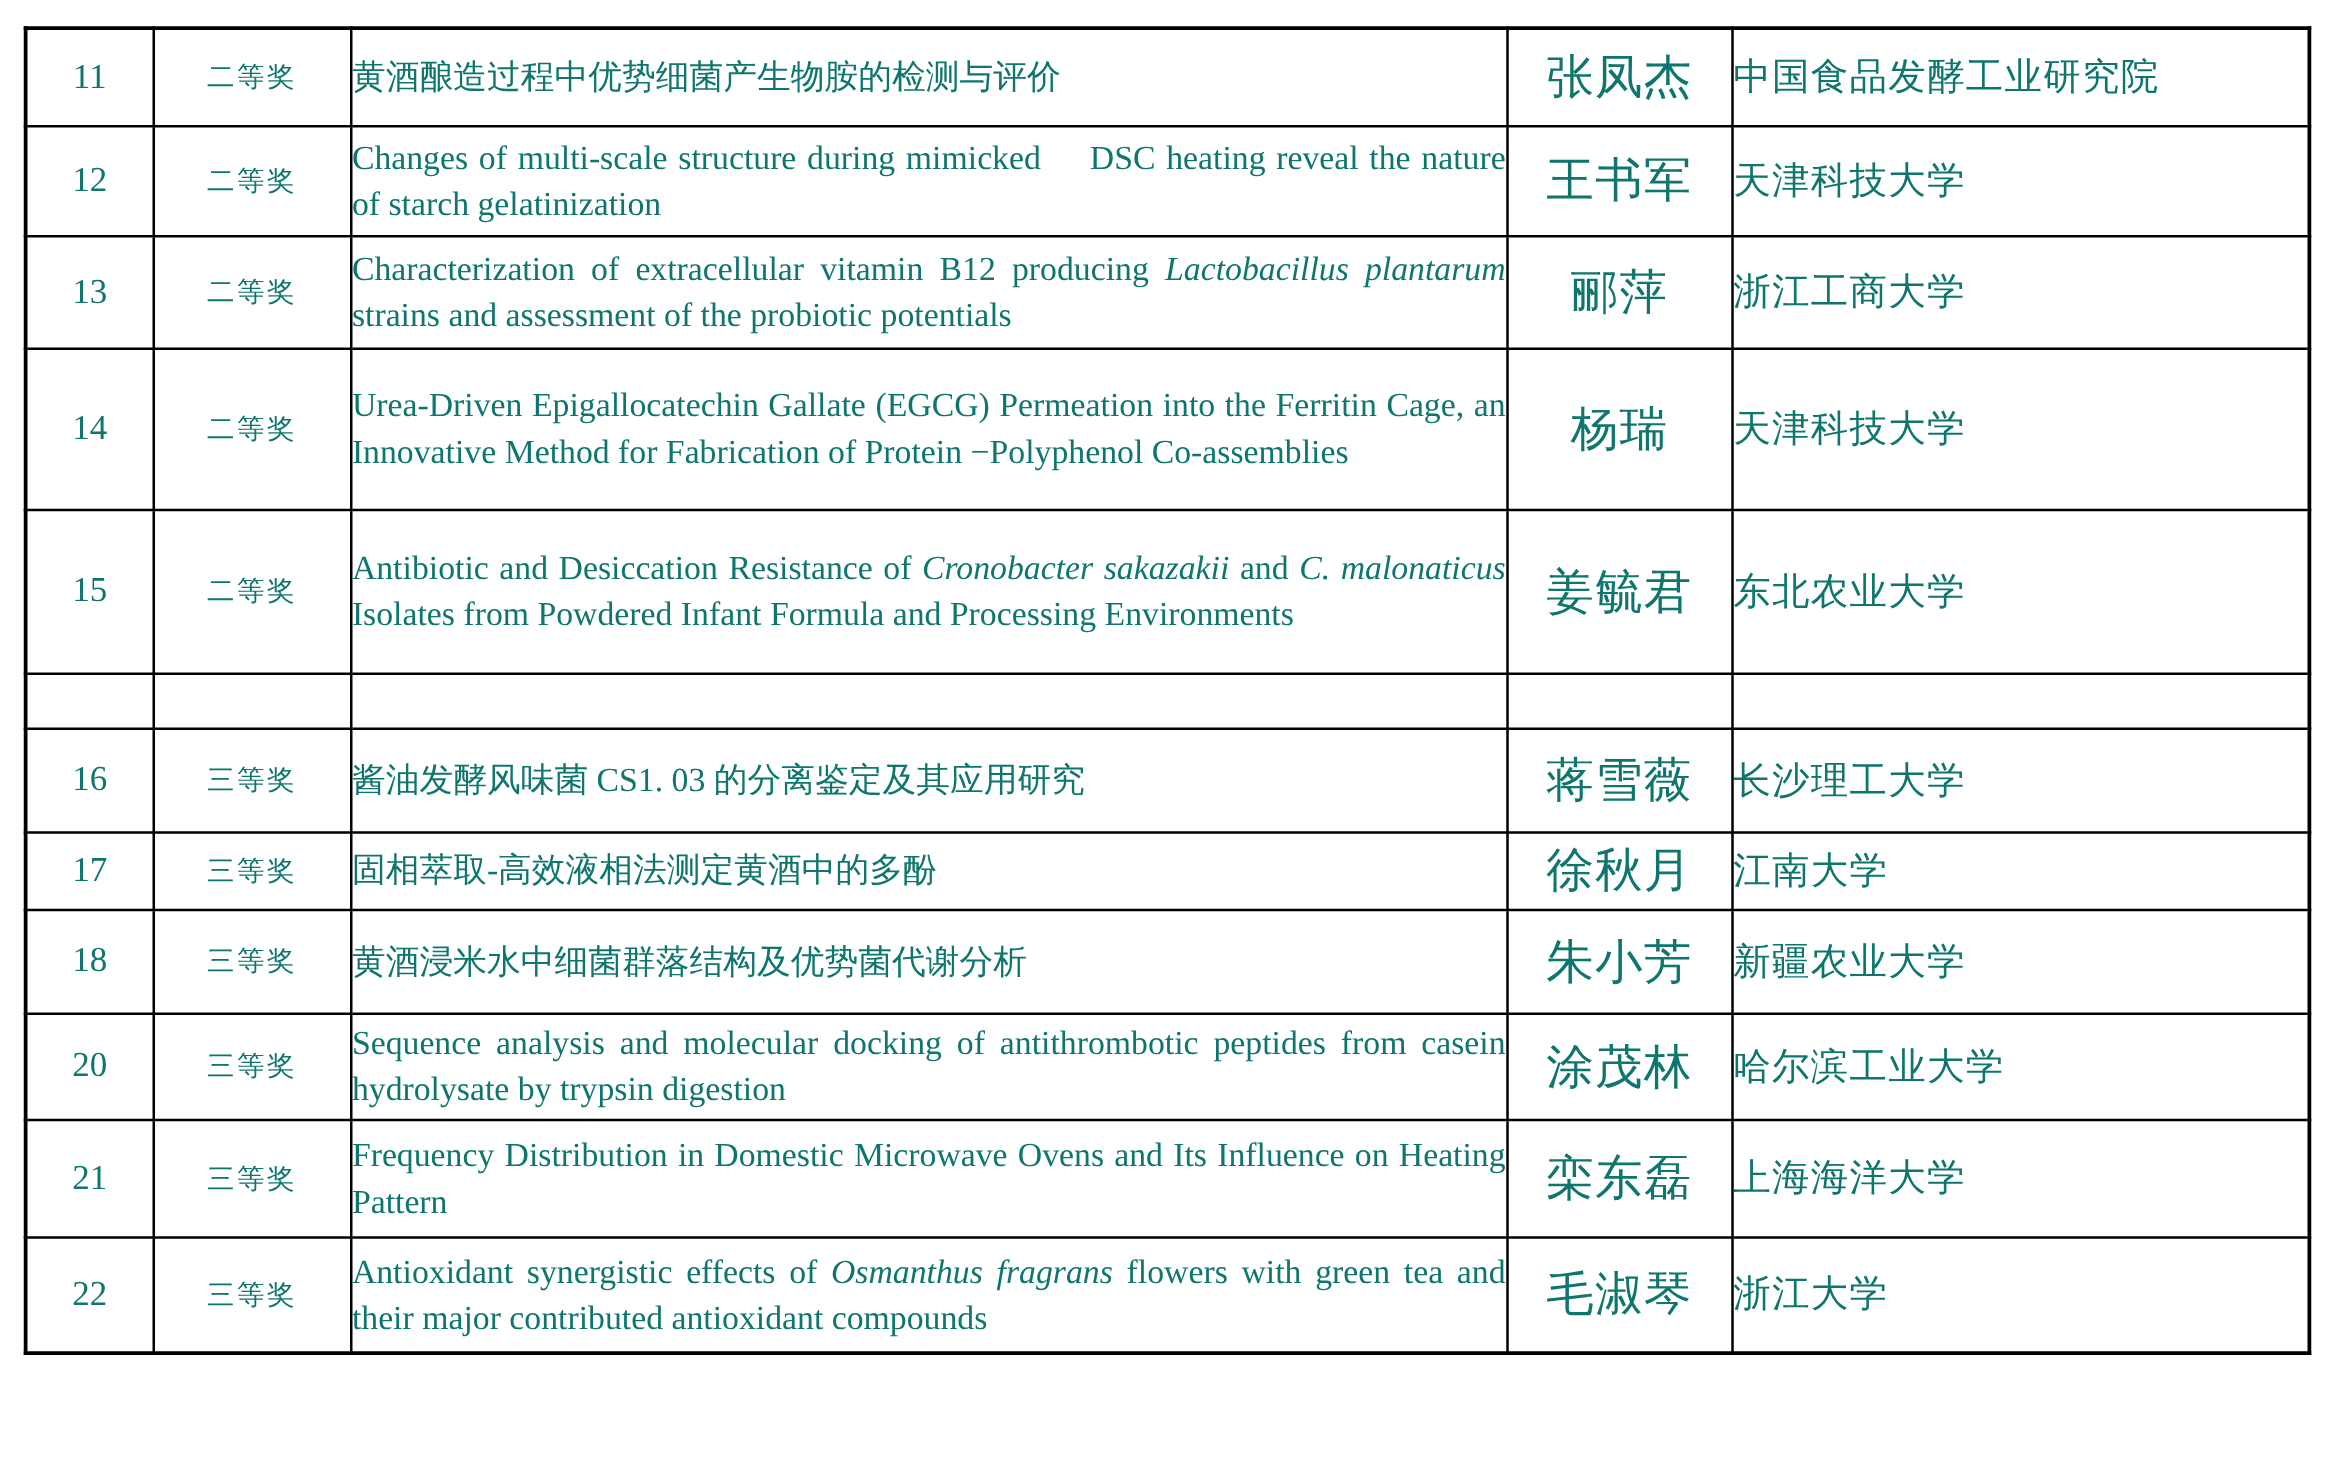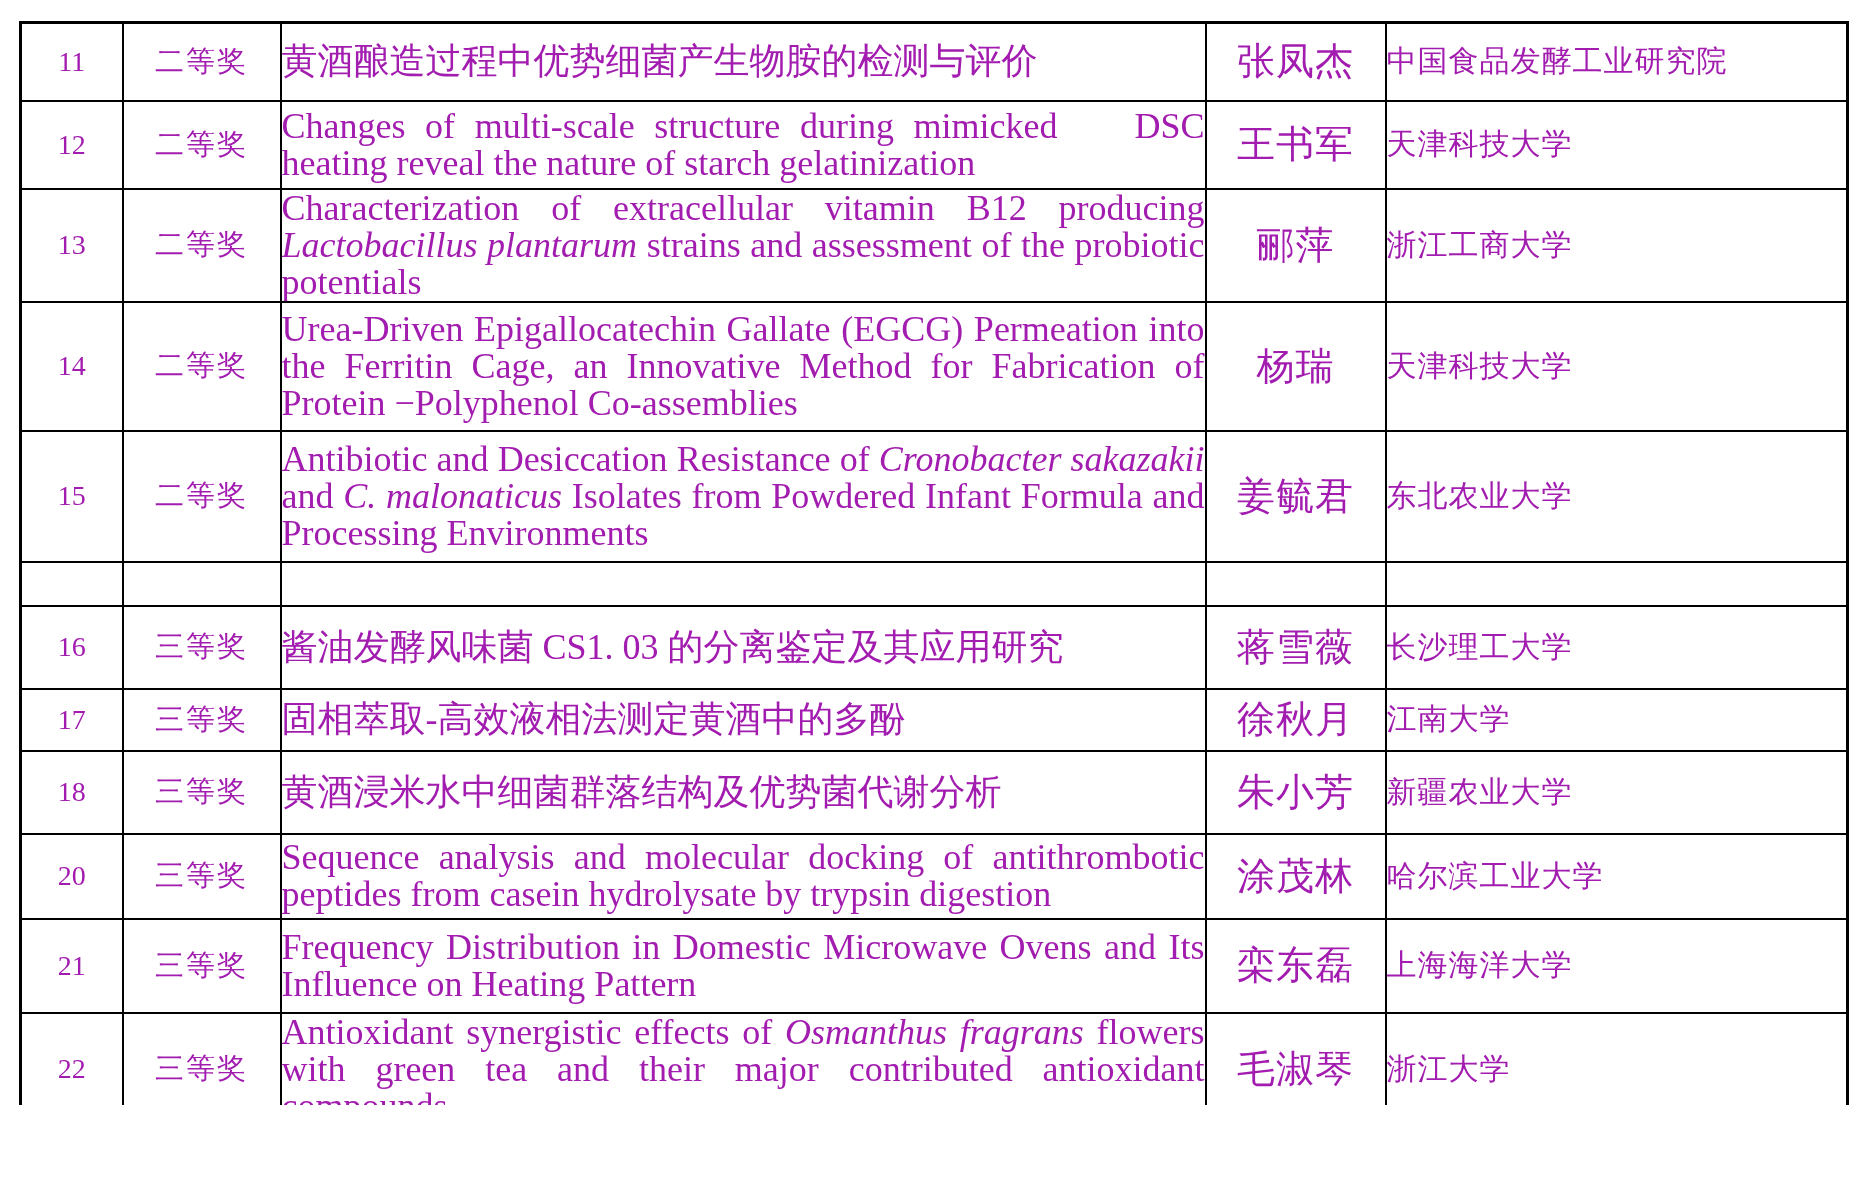--- a/index.html
+++ b/index.html
@@ -5,21 +5,21 @@
   html, body {
     margin: 0;
     padding: 0;
     background: #ffffff;
   }
   .page {
     position: relative;
     width: 1865px;
     height: 1105px;
     background: #ffffff;
-    color: #a21caf;
+    color: #0f766e;
     font-family: "Liberation Serif", "DejaVu Serif", serif;
     overflow: hidden;
   }
   table.awards-table {
     position: absolute;
     left: 19px;
     top: 21px;
     width: 1827px;
     border-collapse: collapse;
     table-layout: fixed;
@@ -31,26 +31,26 @@
     padding: 0;
     overflow: hidden;
     word-wrap: break-word;
   }
   td.col-num {
     text-align: center;
     font-size: 28px;
   }
   td.col-award {
     text-align: center;
-    font-size: 29px;
+    font-size: 22px;
     letter-spacing: 2px;
   }
   td.col-title {
     text-align: justify;
-    font-size: 36px;
+    font-size: 27px;
     line-height: 37px;
     padding: 6px 12px 6px 14px;
   }
   td.col-author {
     text-align: center;
     font-size: 38px;
     letter-spacing: 1px;
   }
   td.col-inst {
     text-align: left;

